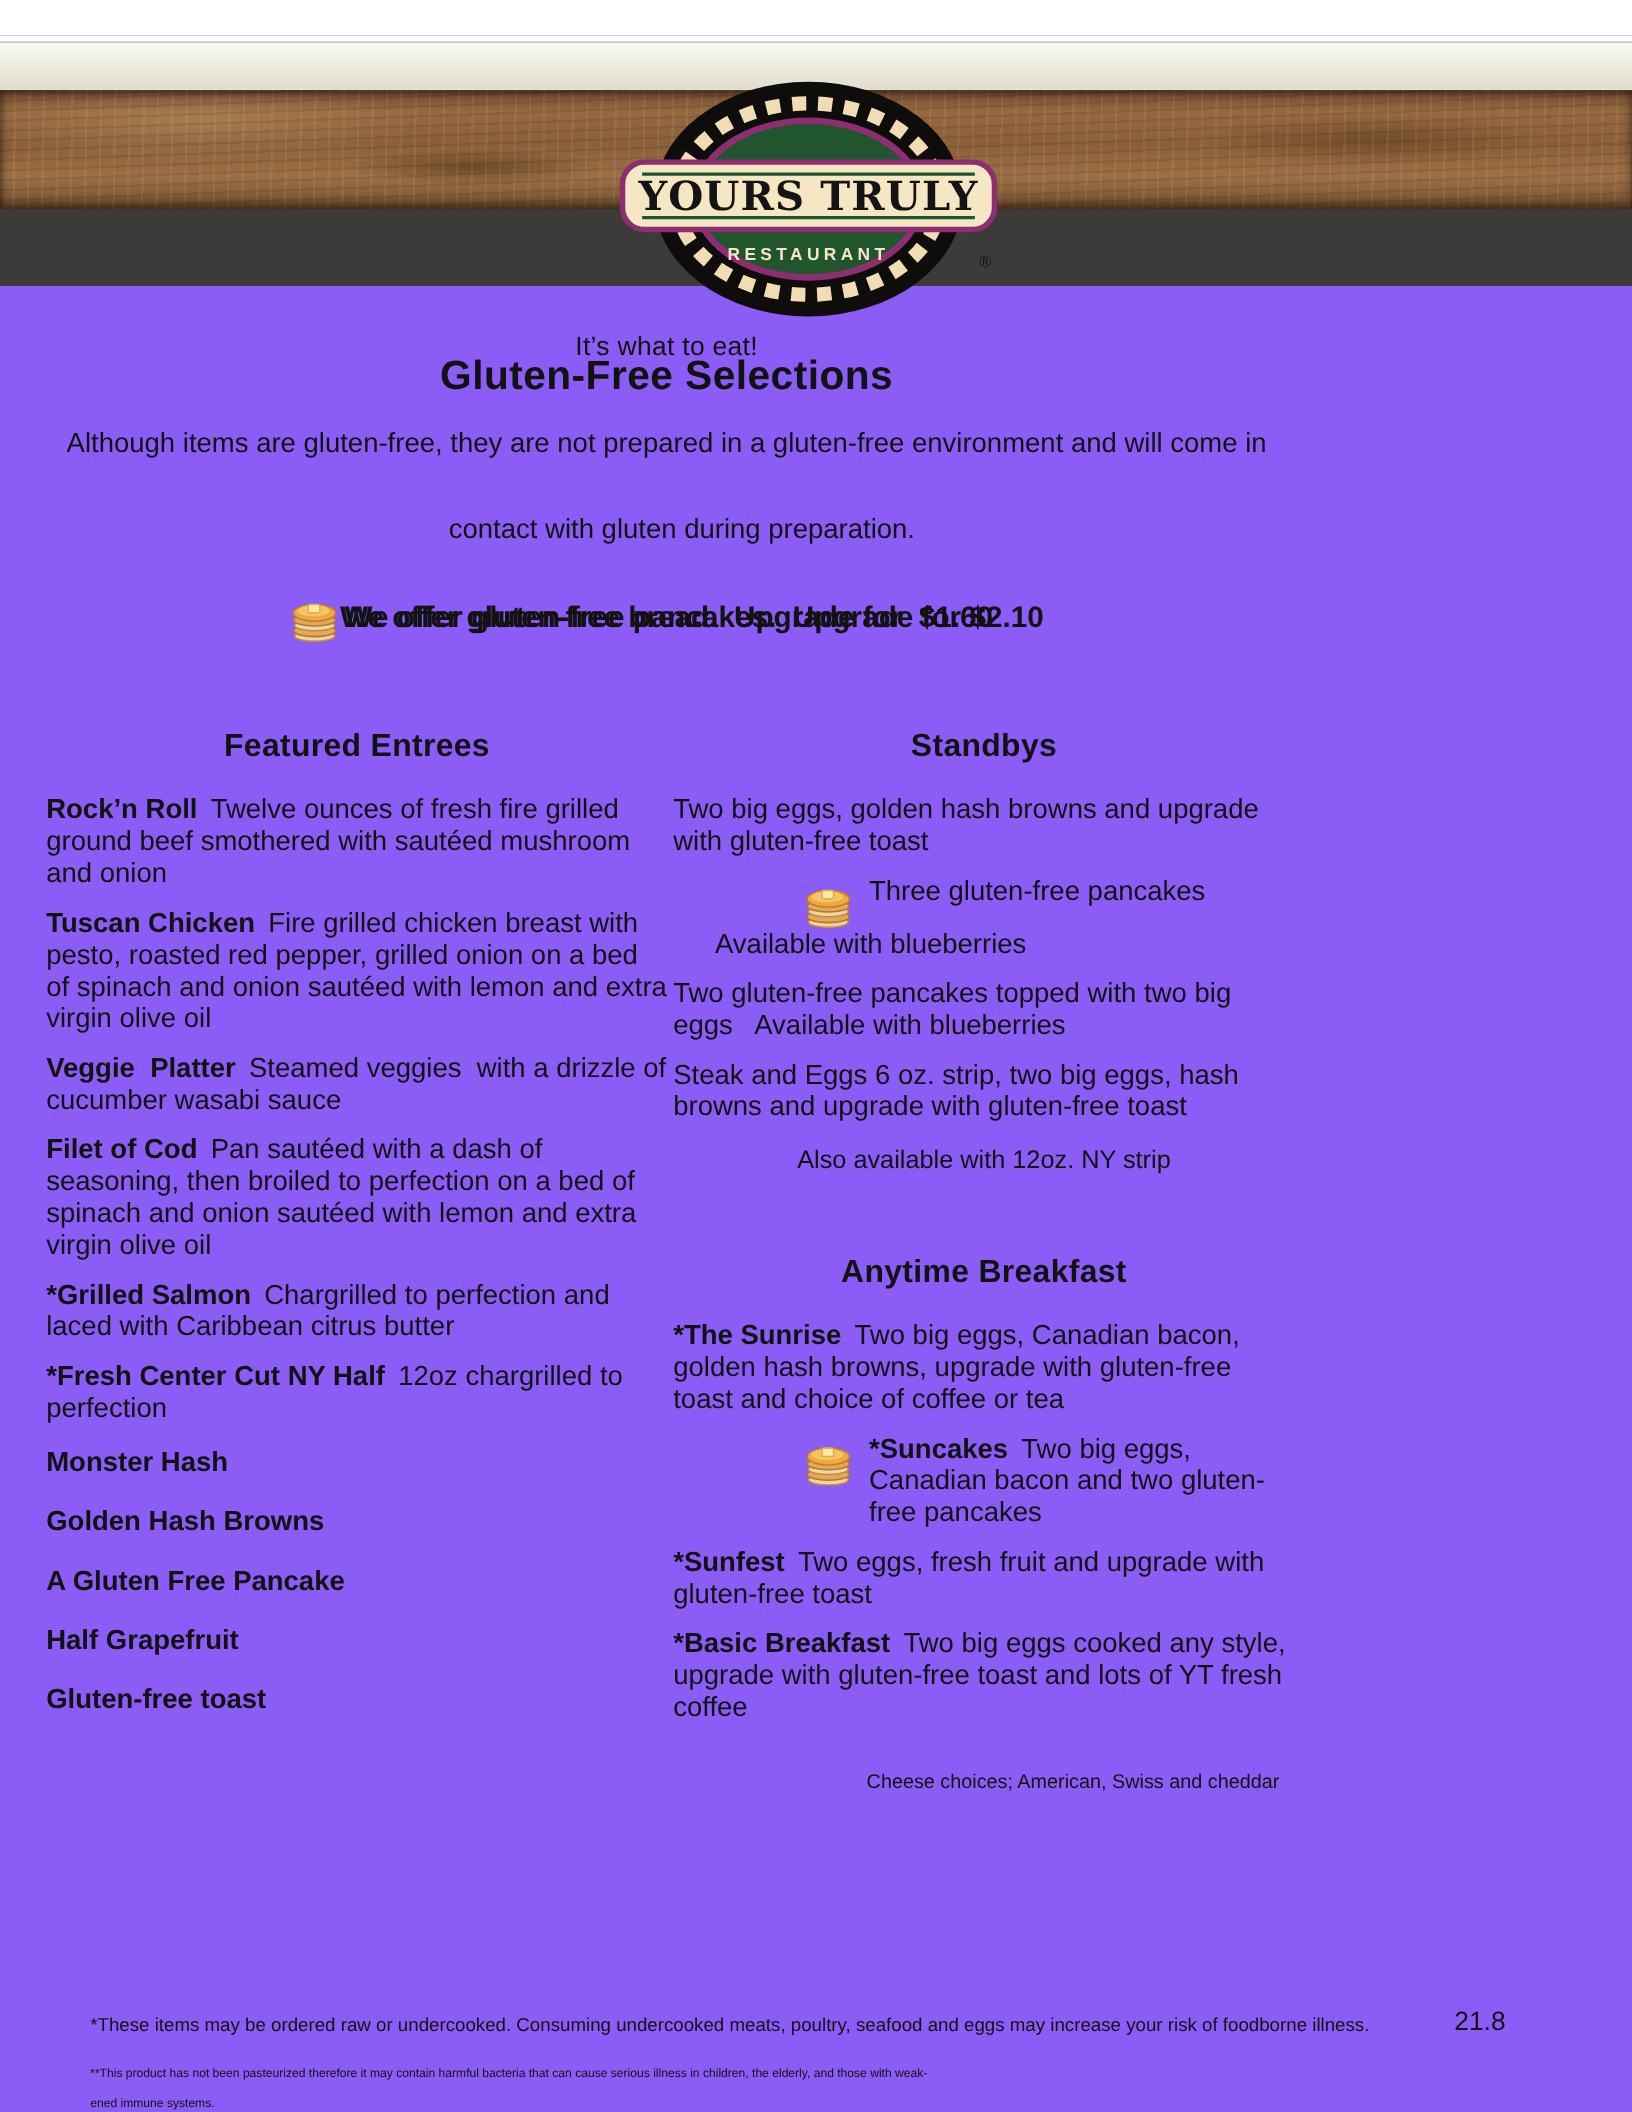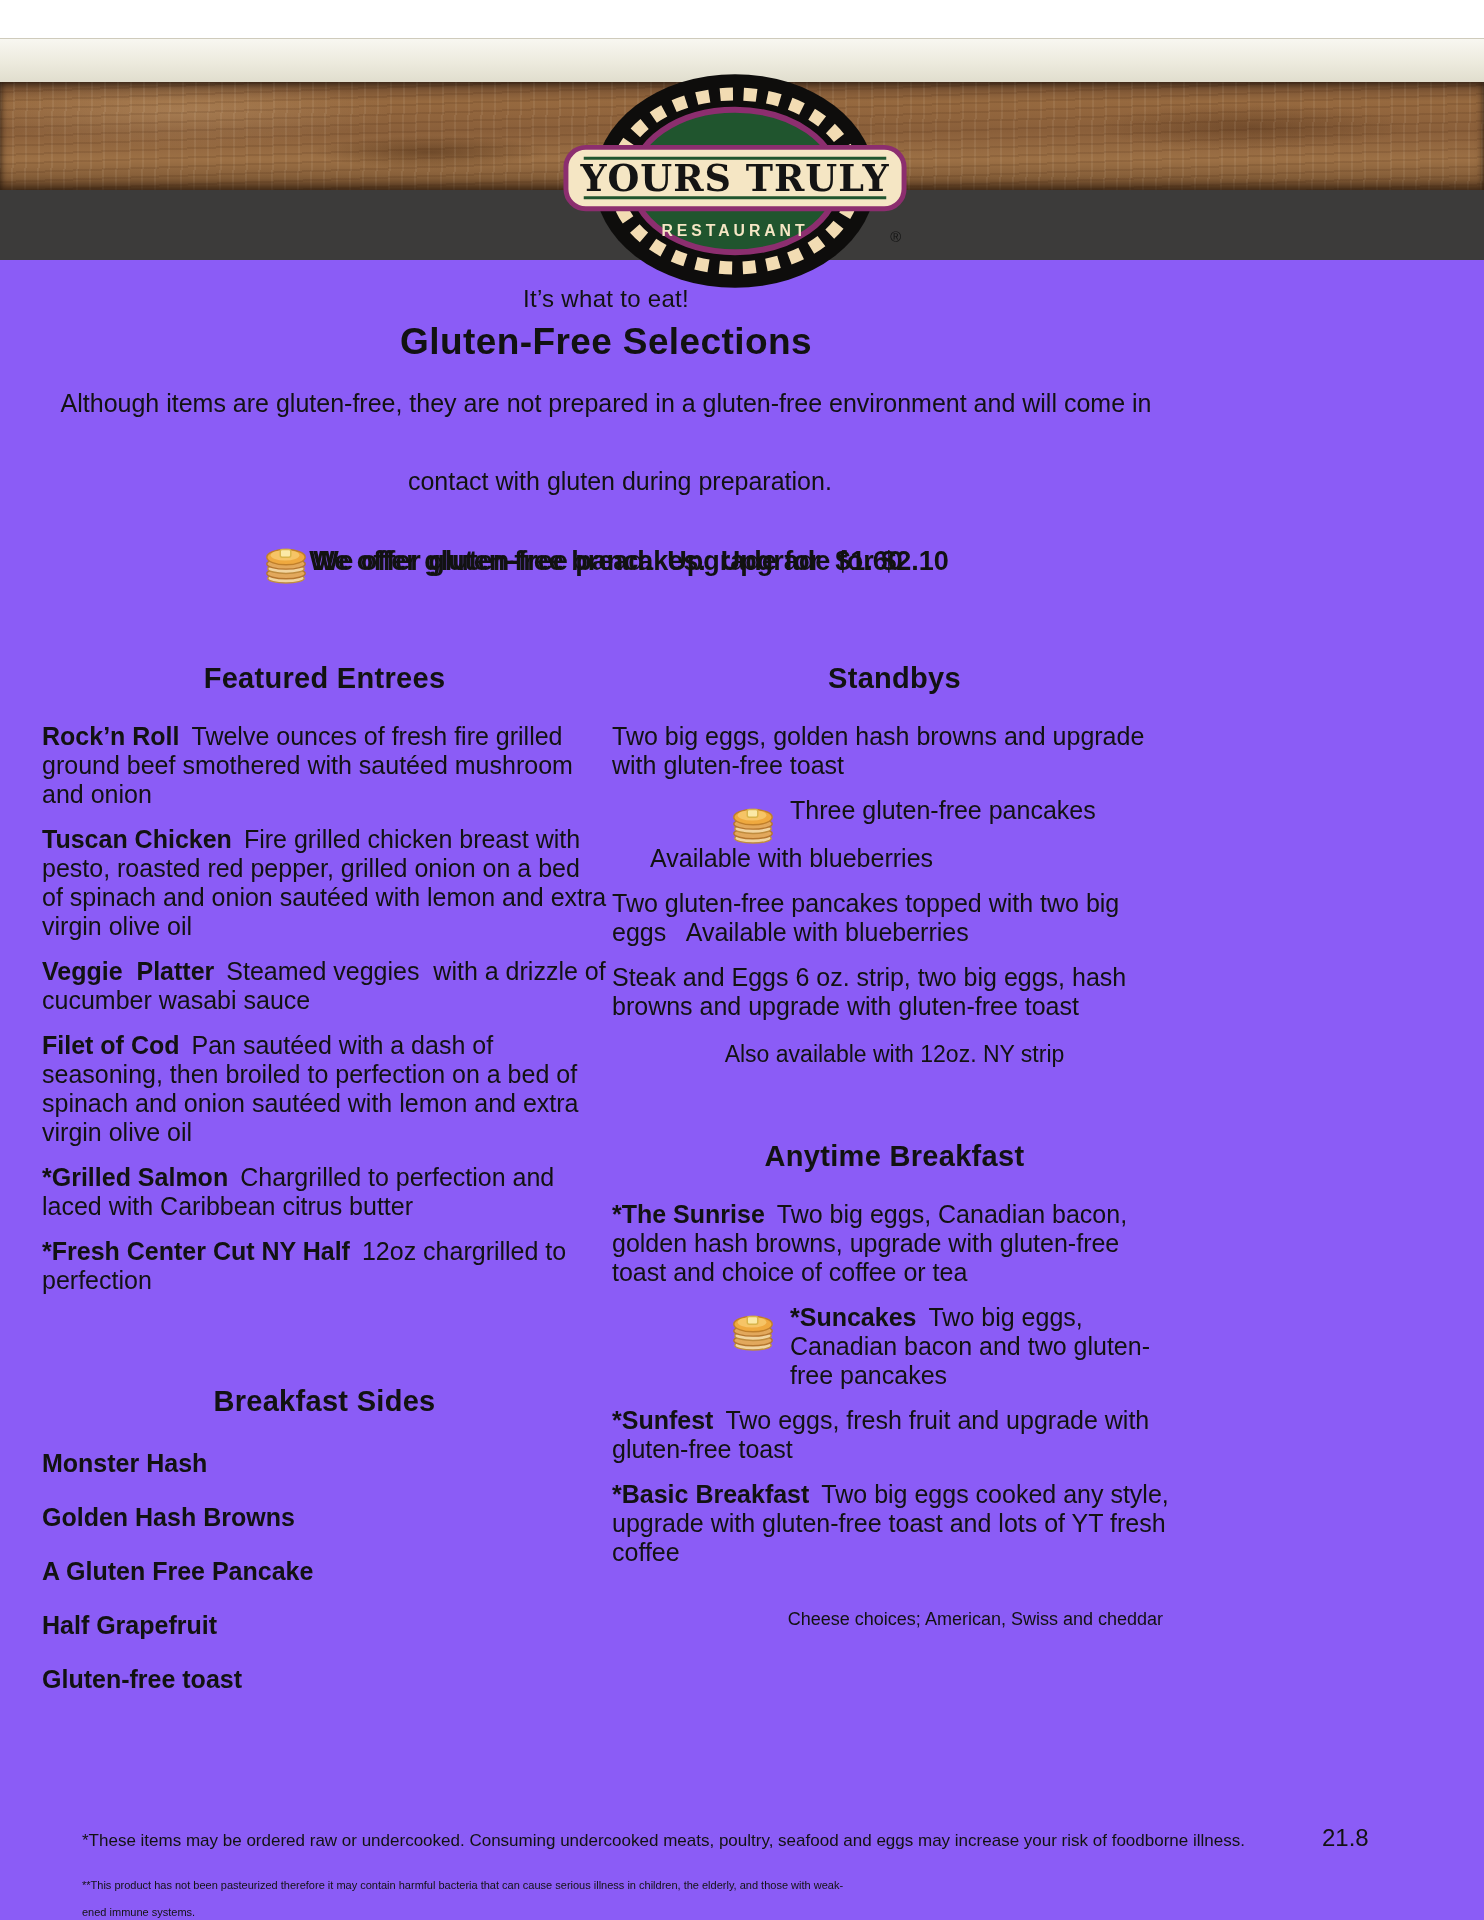--- a/index.html
+++ b/index.html
@@ -20,21 +20,21 @@
         radial-gradient(300px 50px at 180px 30px, rgba(255,220,170,0.18), rgba(0,0,0,0) 70%),
         linear-gradient(180deg,#6e4a2e 0%,#96693f 18%,#8a5f3a 45%,#9c7045 72%,#74502f 100%);
       box-shadow: inset 0 3px 6px rgba(0,0,0,0.45), inset 0 -5px 9px rgba(30,15,5,0.55);}
   .band-dark{position:absolute;top:158px;left:0;right:0;height:70px;background:#3c3b3a;}
 
   
   .logo{position:absolute;left:562px;top:40px;width:346px;height:218px;z-index:6;}
   .logo svg{display:block;width:100%;height:100%;}
 
   
-  .tagline{position:absolute;top:253px;left:40px;width:1132px;text-align:center;
+  .tagline{position:absolute;top:270px;left:40px;width:1132px;text-align:center;
       font-size:24px;letter-spacing:0.3px;}
   .title{position:absolute;top:289px;left:40px;width:1132px;text-align:center;
       font-size:37px;font-weight:bold;letter-spacing:0.4px;}
   .intro{position:absolute;top:352px;left:40px;width:1132px;text-align:center;
       font-size:25px;line-height:39px;white-space:pre-wrap;}
   .offer{position:absolute;left:40px;width:1132px;display:flex;align-items:center;
       justify-content:center;font-size:27px;font-weight:bold;white-space:pre-wrap;}
   .offer1{top:444px;}
   .offer2{top:514px;}
   .pancake-svg{width:46px;height:46px;display:block;}
@@ -114,21 +114,20 @@
   <div class="col col-left">
     <h2 class="sec">Featured Entrees</h2>
 
     <p class="mi"><span class="b">Rock’n Roll</span><span>Twelve ounces of fresh fire grilled ground beef smothered with sautéed mushroom and onion</span></p>
     <p class="mi"><span class="b">Tuscan Chicken</span><span>Fire grilled chicken breast with pesto, roasted red pepper, grilled onion on a bed of spinach and onion sautéed with lemon and extra virgin olive oil</span></p>
     <p class="mi"><span class="b">Veggie  Platter</span><span>Steamed veggies  with a drizzle of cucumber wasabi sauce</span></p>
     <p class="mi"><span class="b">Filet of Cod</span><span>Pan sautéed with a dash of seasoning, then broiled to perfection on a bed of spinach and onion sautéed with lemon and extra virgin olive oil</span></p>
     <p class="mi"><span class="b">*Grilled Salmon</span><span>Chargrilled to perfection and laced with Caribbean citrus butter</span></p>
     <p class="mi"><span class="b">*Fresh Center Cut NY Half</span><span>12oz chargrilled to perfection</span></p>
 
-    <h2 class="sec sec-sides">Breakfast Sides</h2>
     <p class="sides-item">Monster Hash</p>
     <p class="sides-item">Golden Hash Browns</p>
     <p class="sides-item">A Gluten Free Pancake</p>
     <p class="sides-item">Half Grapefruit</p>
     <p class="sides-item">Gluten-free toast</p>
   </div>
 
   <div class="col col-right">
     <h2 class="sec">Standbys</h2>
 

